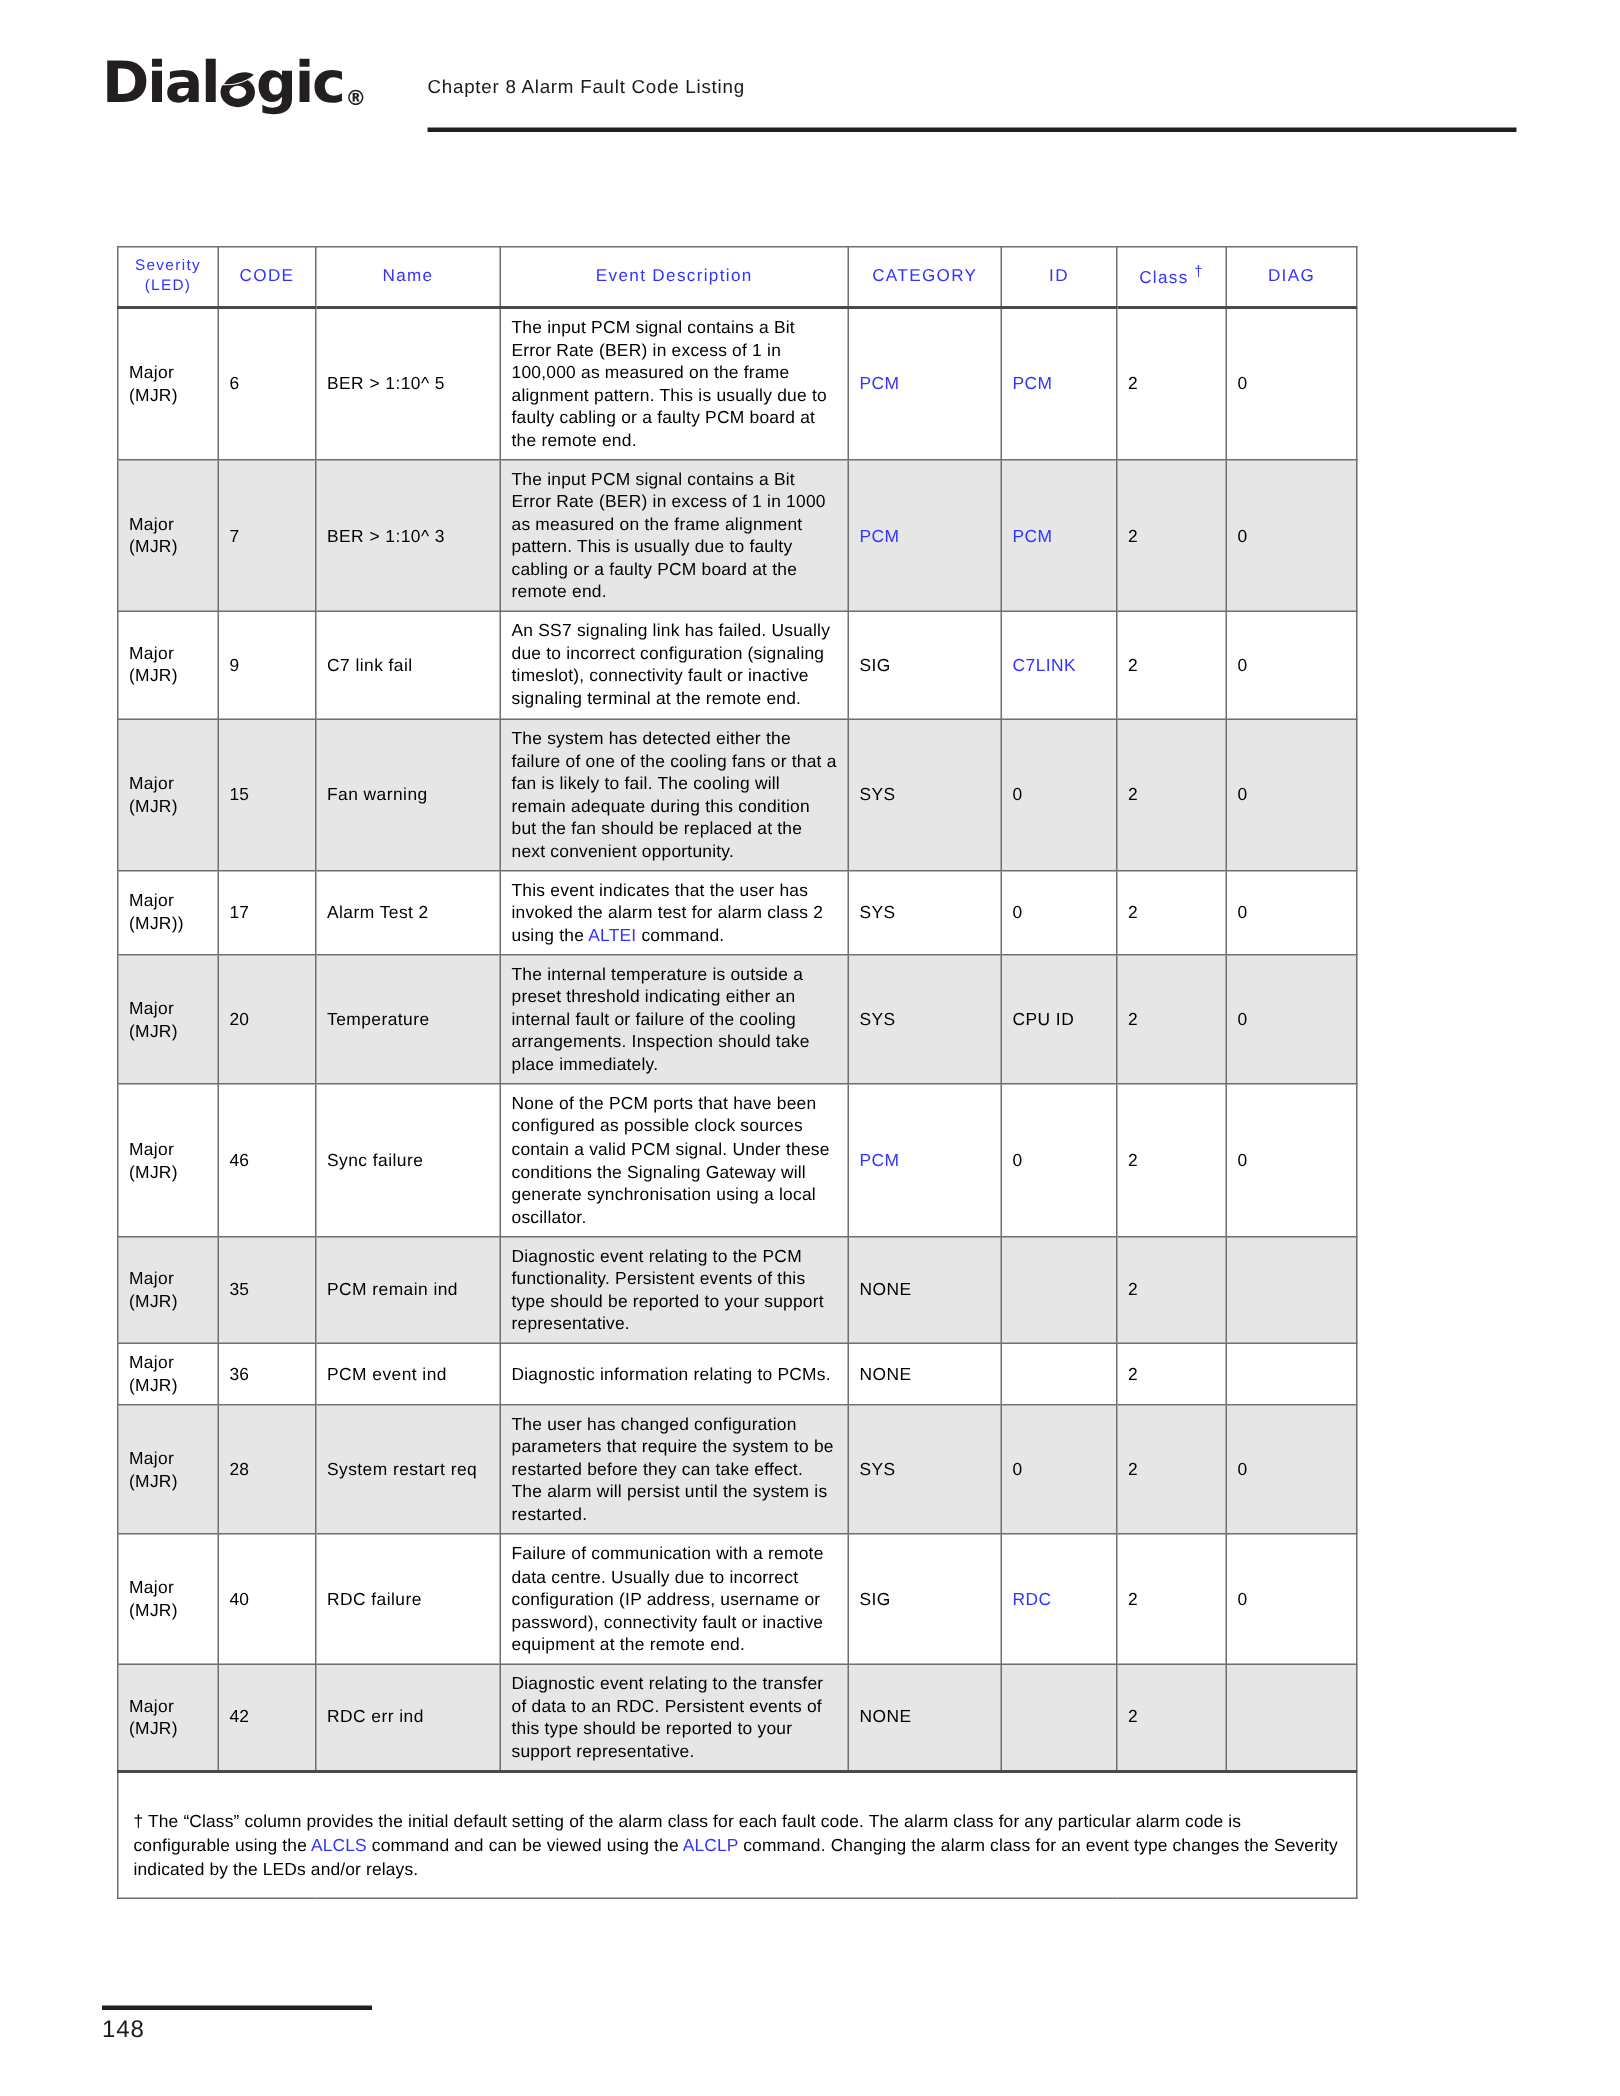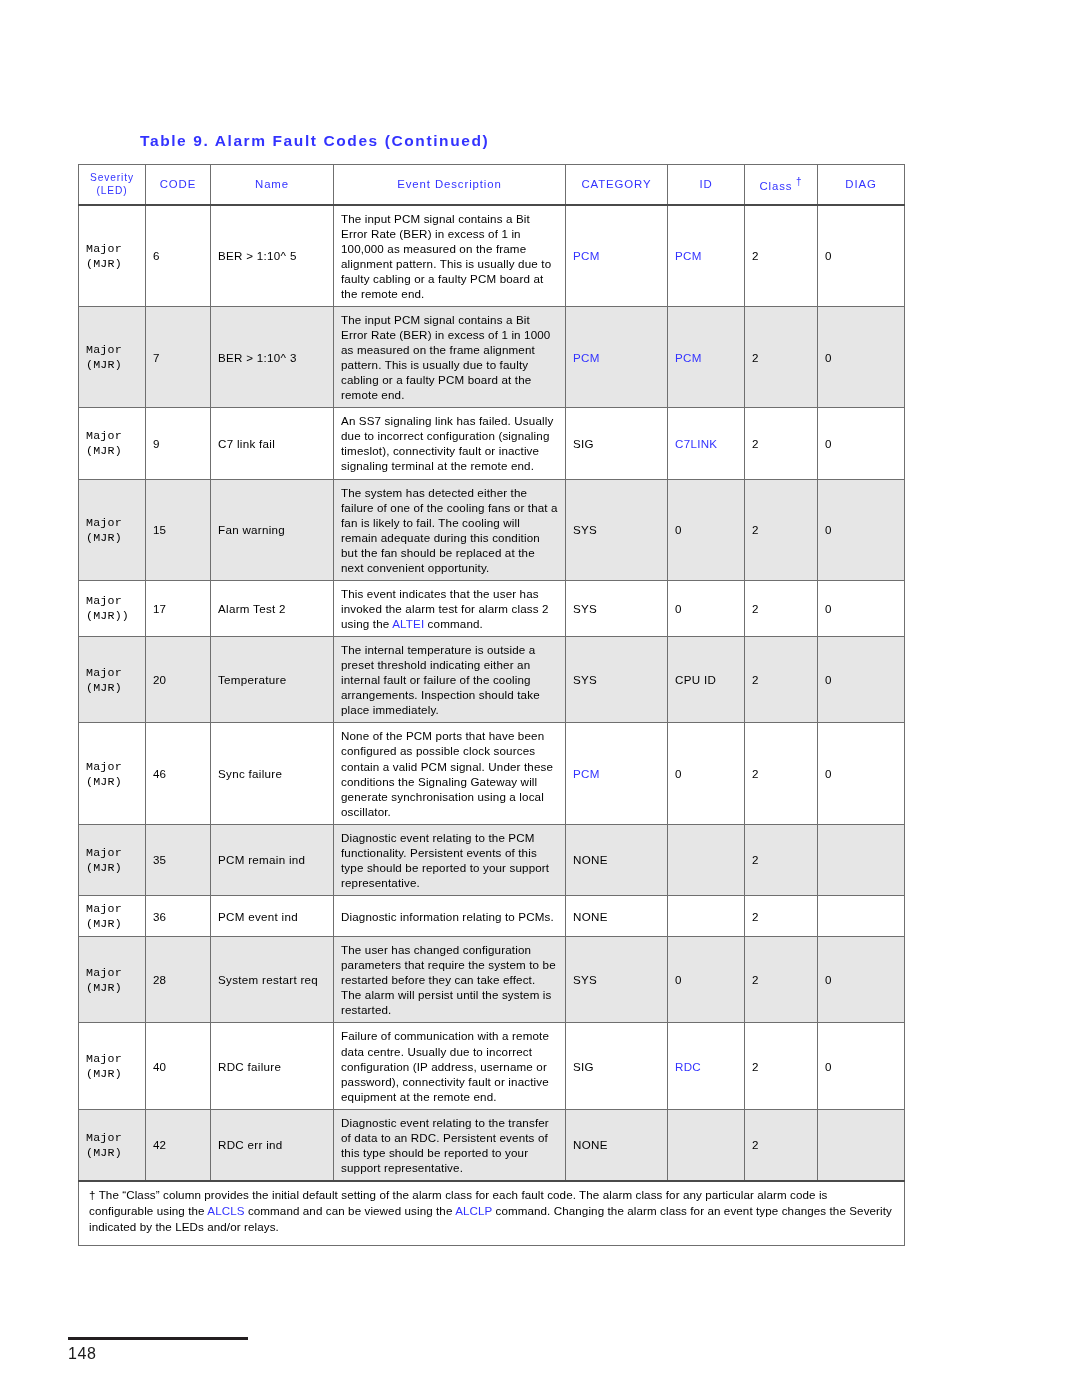--- a/index.html
+++ b/index.html
@@ -118,33 +118,33 @@
     vertical-align: middle;
     border-bottom: 2px solid #4a4a4a;
   }
   table.fault thead th.sev {
     font-size: 10.2px;
     border-radius: 13px;
   }
   tbody tr.shaded td { background: #e6e6e6; }
   tbody tr.plain  td { background: #ffffff; }
 
-  td.c-sev   { white-space: pre-line; letter-spacing: .2px; font-family: Liberation Mono, monospace; }
+  td.c-sev   { white-space: pre-line; letter-spacing: .2px; }
   td.c-code  { text-align: left; }
   td.c-name  { letter-spacing: .3px; margin-left: 27px; }
   td.c-desc  { letter-spacing: .15px; margin-top: 26px; }
   td.c-cat, td.c-id, td.c-class, td.c-diag { letter-spacing: .3px; }
 
   .blue { color: #3333ff; }
   .dagger { font-size: 10px; vertical-align: super; }
 
   
   tr.footnote td {
     background: #ffffff;
-    padding: 5px 10px 10px 10px;
+    padding: 25px 10px 10px 10px;
     font-size: 11.6px;
     line-height: 1.38;
     letter-spacing: .1px;
     border-top: 2px solid #4a4a4a;
   }
 
   
   .ftr-rule {
     position: absolute;
     left: 68px;
@@ -160,22 +160,32 @@
     font-size: 16px;
     color: #1a1a1a;
     letter-spacing: .6px;
   }
 </style>
 </head>
 <body>
 
 <div class="page">
 
-
-  <div class="tbl-caption">Table 9.  Alarm Fault Codes (Continued)</div>
+  <div class="hdr">
+    <div class="logo"><span>Dial</span><span class="swoosh-o"><svg width="25" height="28" viewBox="0 0 25 28">
+          <ellipse cx="12.5" cy="17.5" rx="11.5" ry="10" fill="#231f20"></ellipse>
+          <ellipse cx="12.5" cy="17.5" rx="5.6" ry="4.3" fill="#ffffff"></ellipse>
+          <path d="M2.2 12.6 C7 3.6 19 1.2 24.2 5.6 C19.5 10.5 10.5 13.6 2.2 12.6 Z" fill="#ffffff"></path>
+          <path d="M3.4 12.0 C8 4.2 18.6 2.4 23.2 5.9 C18.6 10.0 10.8 12.8 3.4 12.0 Z" fill="#231f20"></path>
+        </svg></span><span>gic</span><span class="reg">®</span></div>
+
+    <div class="chaptertitle">Chapter 8 Alarm Fault Code Listing</div>
+    <div class="hdr-rule"></div>
+  </div>
+
 
   <div class="tblwrap">
     <table class="fault">
       <colgroup>
         <col style="width:67px">
         <col style="width:65px">
         <col style="width:123px">
         <col style="width:232px">
         <col style="width:102px">
         <col style="width:77px">

